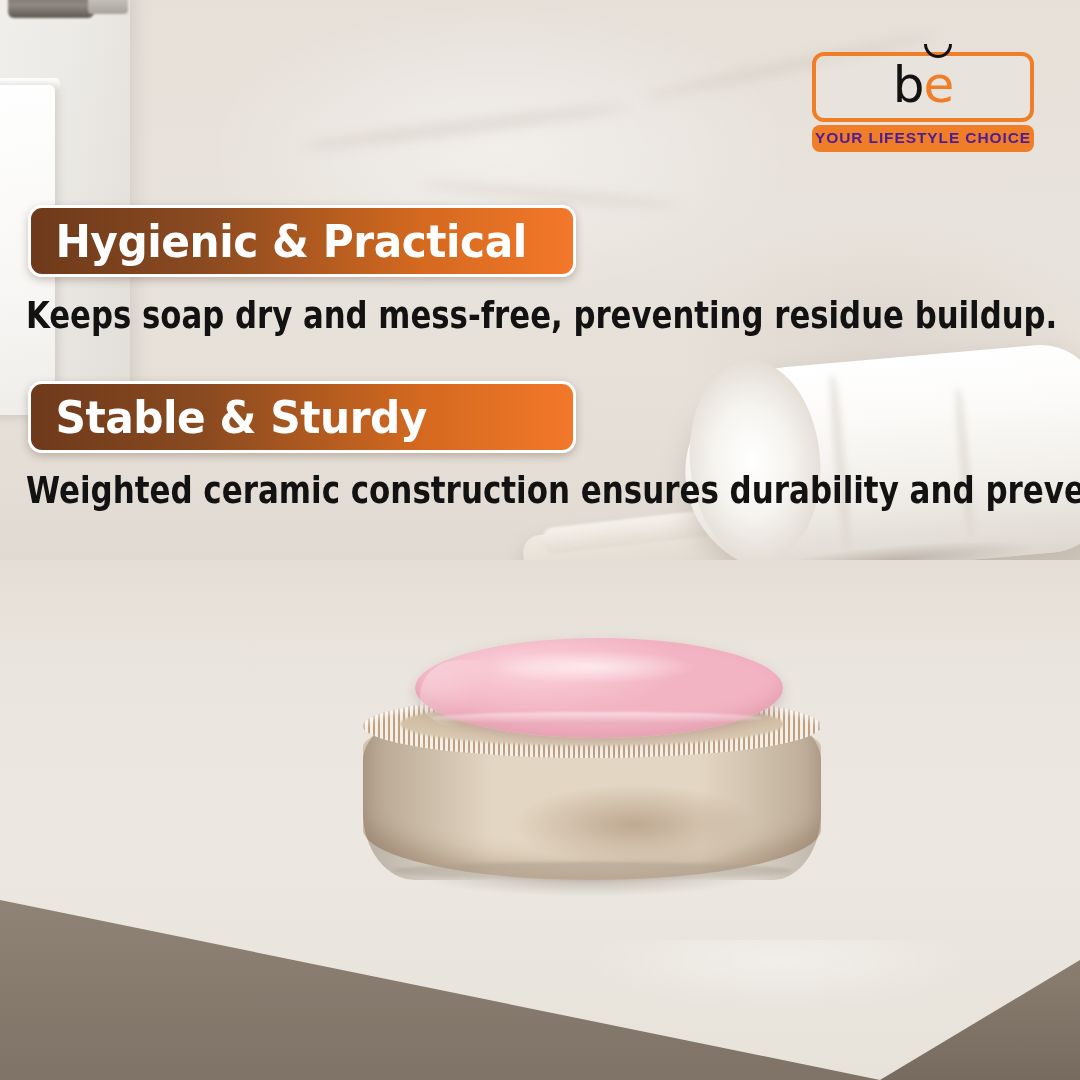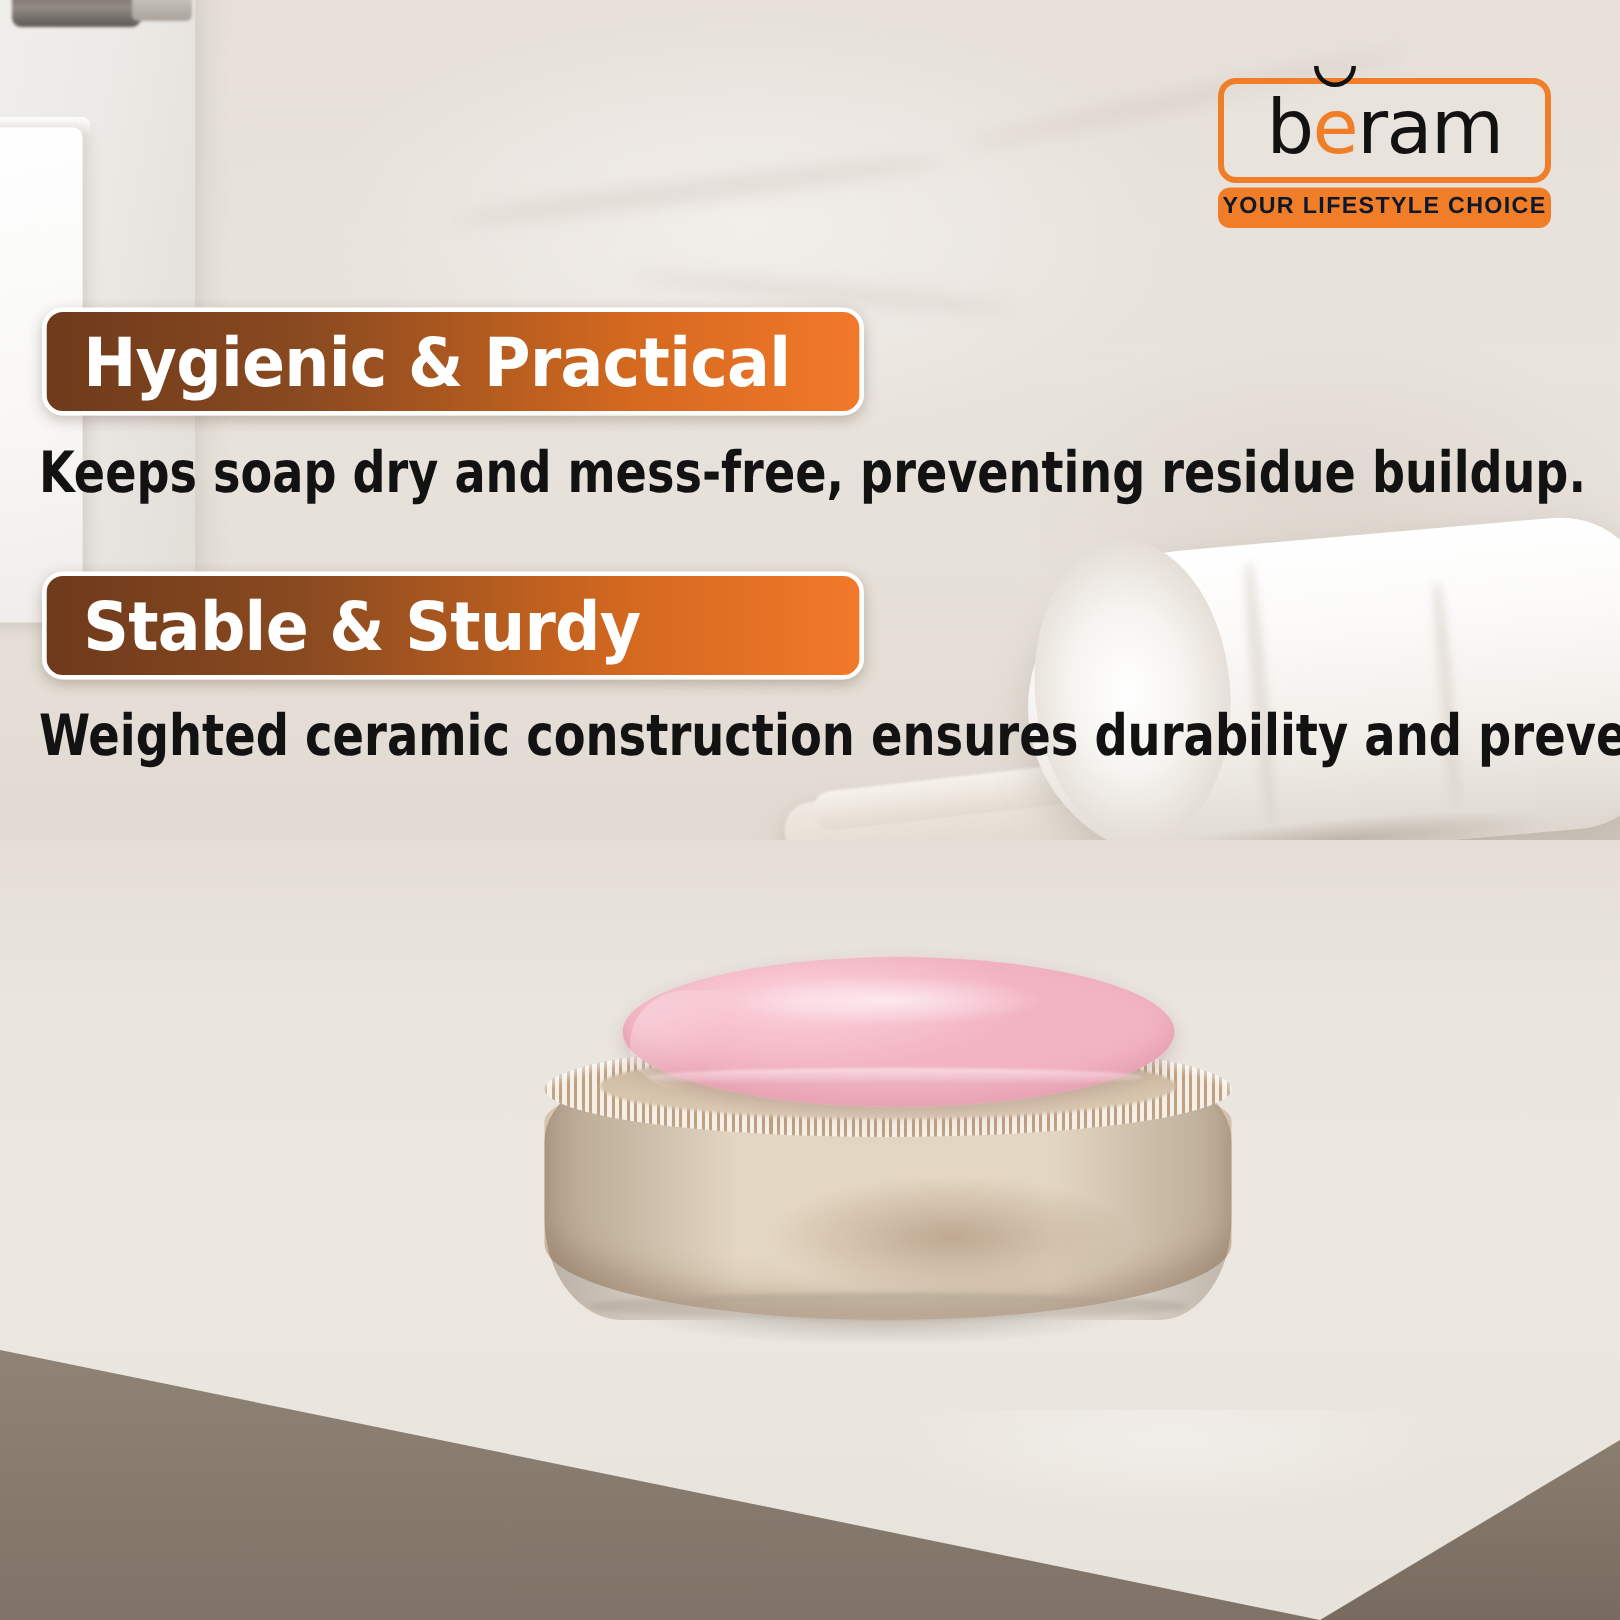--- a/index.html
+++ b/index.html
@@ -349,21 +349,21 @@
     height: 11px;
     border: 3px solid #121212;
     border-top: none;
     border-radius: 0 0 14px 14px;
   }
   .logo-tagline {
     margin-top: 3px;
     background: #f07d28;
     border-radius: 8px;
     text-align: center;
-    color: #0f172a;
+    color: #4c1d95;
     font-family: "Liberation Sans", sans-serif;
     font-size: 15.5px;
     font-weight: bold;
     letter-spacing: 0.9px;
     padding: 5px 0 6px 0;
     line-height: 1;
   }
 
   
   .banner {
@@ -468,21 +468,20 @@
   <div class="overlay">
 
     <div class="logo">
       <div class="logo-box">
         <div class="logo-word">
           <span>b</span>
           <span class="logo-e">
             <span>e</span>
             <span class="logo-breve"></span>
           </span>
-          <span>ram</span>
         </div>
       </div>
       <div class="logo-tagline">YOUR LIFESTYLE CHOICE</div>
     </div>
 
     <div class="banner banner-1">
       <div class="banner-text">Hygienic &amp; Practical</div>
     </div>
     <div class="body-line body-1">Keeps soap dry and mess-free, preventing residue buildup.</div>
 

